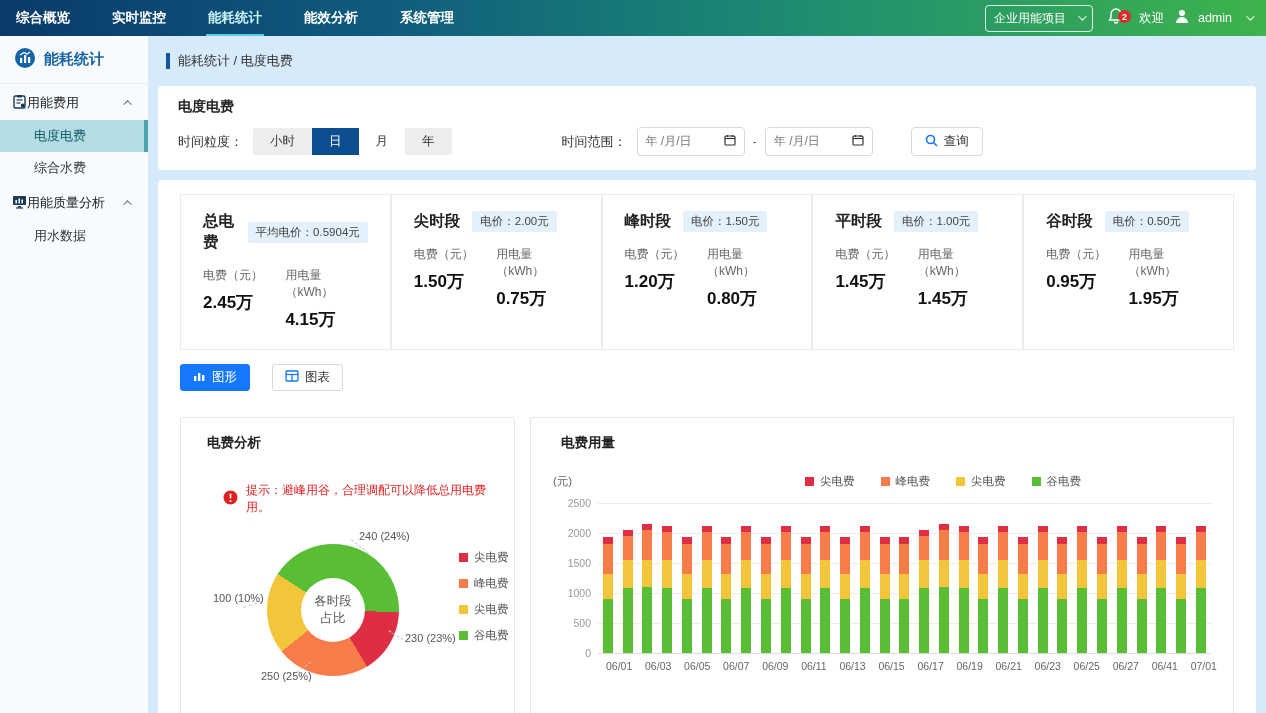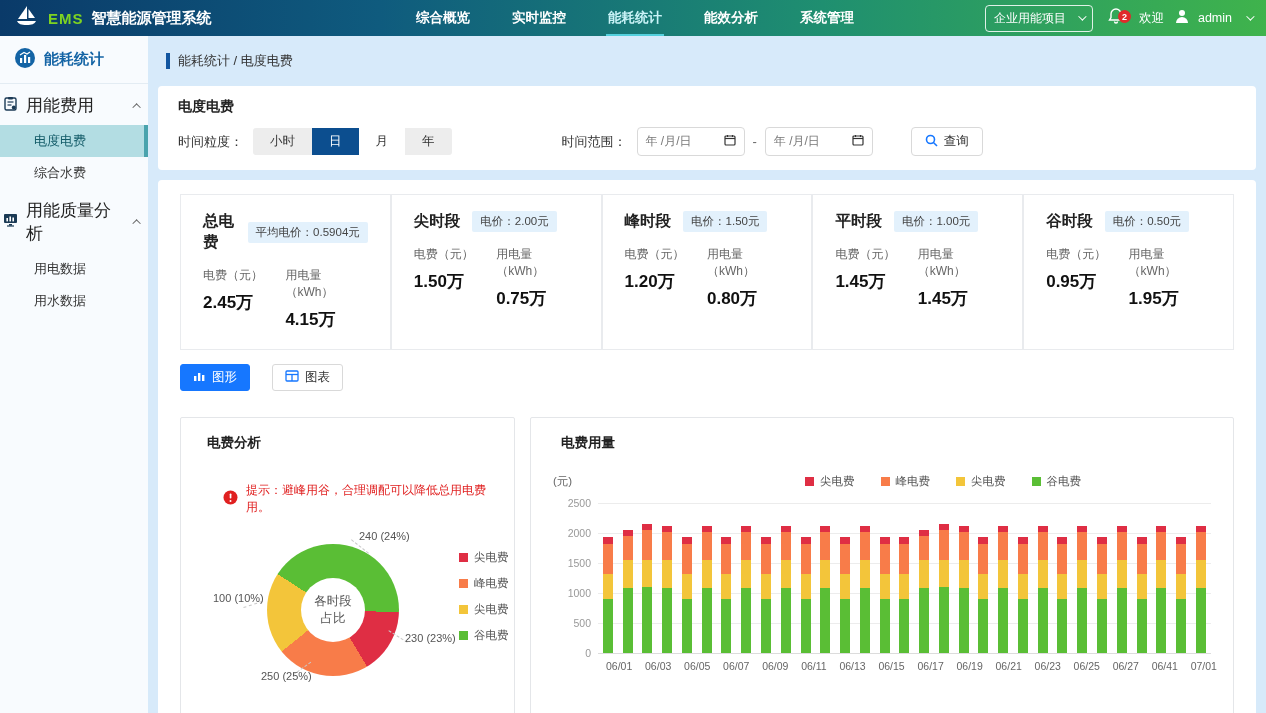--- a/index.html
+++ b/index.html
@@ -32,22 +32,22 @@
 
   
   .layout { display:flex; height:677px; }
   .sidebar { width:148px; background:#f8fbfe; height:100%; flex-shrink:0; }
   .main { flex:1; height:100%; overflow:hidden; }
 
   
   .side-header { height:48px; display:flex; align-items:center; gap:8px; padding:0 14px;
     border-bottom:1px solid #e3ecf3; }
   .side-header-title { color:#1464a5; font-weight:bold; font-size:15px; }
-  .menu-group-header { display:flex; align-items:center; gap:8px; padding:10px 3px 8px;
-    font-size:17px; color:#222; cursor:pointer; }
+  .menu-group-header { display:flex; align-items:center; padding:10px 12px 8px;
+    font-size:13px; color:#222; cursor:pointer; }
   .menu-group-header .glabel { flex:1; }
   .chev-up { display:inline-block; width:6px; height:6px; border-left:1.5px solid #666;
     border-top:1.5px solid #666; transform:rotate(45deg) translateY(2px); margin-right:4px; }
   .menu-item { padding:7px 10px 7px 34px; font-size:13px; color:#333; cursor:pointer; position:relative; }
   .menu-item.active { background:#b3dde3; color:#135b68; }
   .menu-item.active::after { content:""; position:absolute; right:0; top:0; bottom:0;
     width:4px; background:#4aa3ad; }
 
   
   .breadcrumb-row { height:50px; display:flex; align-items:center; padding:0 18px; }
@@ -123,31 +123,20 @@
     font-size:10.5px; color:#999; white-space:nowrap; }
   .bars { position:absolute; inset:0; display:flex; justify-content:space-around; align-items:flex-end; }
   .bar-stack { width:10px; display:flex; flex-direction:column; justify-content:flex-end; height:100%; }
   .xlabels { display:flex; justify-content:space-between; margin-left:53px; margin-right:-6px; margin-top:7px; }
   .xlabels span { font-size:10.5px; color:#666; }
 </style>
 </head>
 <body>
 
 <div class="topbar">
-  <div class="brand">
-    <span>
-      <svg width="26" height="24" viewBox="0 0 26 24">
-          <path d="M13 2 L13 15 L4 15 Z" fill="#fff"></path>
-          <path d="M14.5 5 L21 14 L14.5 14 Z" fill="#fff"></path>
-          <path d="M3 17 h19 c-1.5 3 -4 4 -9.5 4 s-8-1-9.5-4z" fill="#fff"></path>
-        </svg>
-    </span>
-    <span class="ems">EMS</span>
-    <span class="brand-title">智慧能源管理系统</span>
-  </div>
   <div class="topnav" id="topnav">
       <div class="nav-item">综合概览</div>
       <div class="nav-item">实时监控</div>
       <div class="nav-item active">能耗统计</div>
       <div class="nav-item">能效分析</div>
       <div class="nav-item">系统管理</div>
     </div>
   <div class="top-right">
     <div class="project-select">
       <span>企业用能项目</span>
@@ -208,21 +197,20 @@
               <rect x="1" y="2" width="13" height="9" rx="1" fill="#1b3a55"></rect>
               <rect x="3.4" y="6" width="1.6" height="3.4" fill="#fff"></rect>
               <rect x="6.4" y="4.5" width="1.6" height="4.9" fill="#fff"></rect>
               <rect x="9.4" y="5.5" width="1.6" height="3.9" fill="#fff"></rect>
               <rect x="6" y="12" width="3" height="1.6" fill="#1b3a55"></rect>
               <rect x="4" y="13.4" width="7" height="1.2" fill="#1b3a55"></rect>
             </svg></span>
           <span class="glabel">用能质量分析</span>
           <span class="chev-up"></span>
         </div>
-        <div class="menu-item">用电数据</div>
         <div class="menu-item">用水数据</div>
       </div>
   </div>
 
   <div class="main">
     <div class="breadcrumb-row">
       <span class="crumb-bar"></span>
       <span class="breadcrumb-text">能耗统计 / 电度电费</span>
     </div>
 

